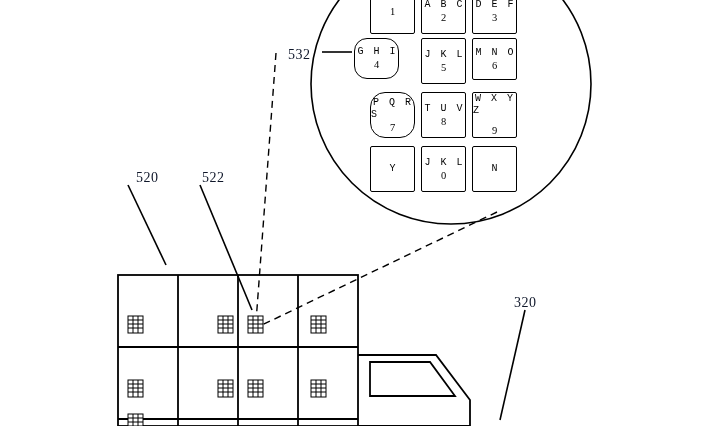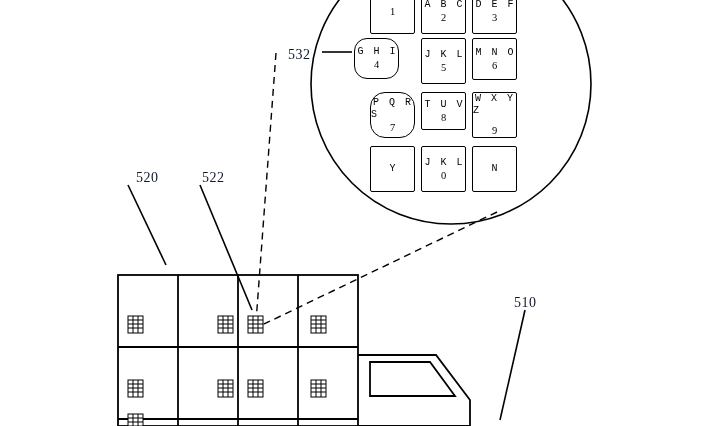--- a/index.html
+++ b/index.html
@@ -202,21 +202,21 @@
     </div>
     <div class="key" style="left:472px; top:38px; width:45px; height:42px;">
       <span class="letters">M N O</span>
       <span class="digit">6</span>
     </div>
 
     <div class="key" style="left:370px; top:92px; width:45px; height:46px;border-radius:15px;">
       <span class="letters">P Q R S</span>
       <span class="digit">7</span>
     </div>
-    <div class="key" style="left:421px; top:92px; width:45px; height:38px;">
+    <div class="key" style="left:421px; top:92px; width:45px; height:46px;">
       <span class="letters">T U V</span>
       <span class="digit">8</span>
     </div>
     <div class="key" style="left:472px; top:92px; width:45px; height:46px;justify-content:space-between;">
       <span class="letters">W X Y Z</span>
       <span class="digit">9</span>
     </div>
 
     <div class="key single" style="left:370px; top:146px; width:45px; height:46px;">
       <span class="letters">Y</span>
@@ -228,15 +228,15 @@
     </div>
     <div class="key single" style="left:472px; top:146px; width:45px; height:46px;">
       <span class="letters">N</span>
       <span class="digit"></span>
     </div>
   </div>
 
   <div class="ref-label" style="left:288px; top:47px;">532</div>
   <div class="ref-label" style="left:112px; top:170px;margin-left:24px;">520</div>
   <div class="ref-label" style="left:202px; top:170px;">522</div>
-  <div class="ref-label" style="left:514px; top:295px;">510</div>
+  <div class="ref-label" style="left:514px; top:295px;">320</div>
 
 </div>
 
 </body></html>

